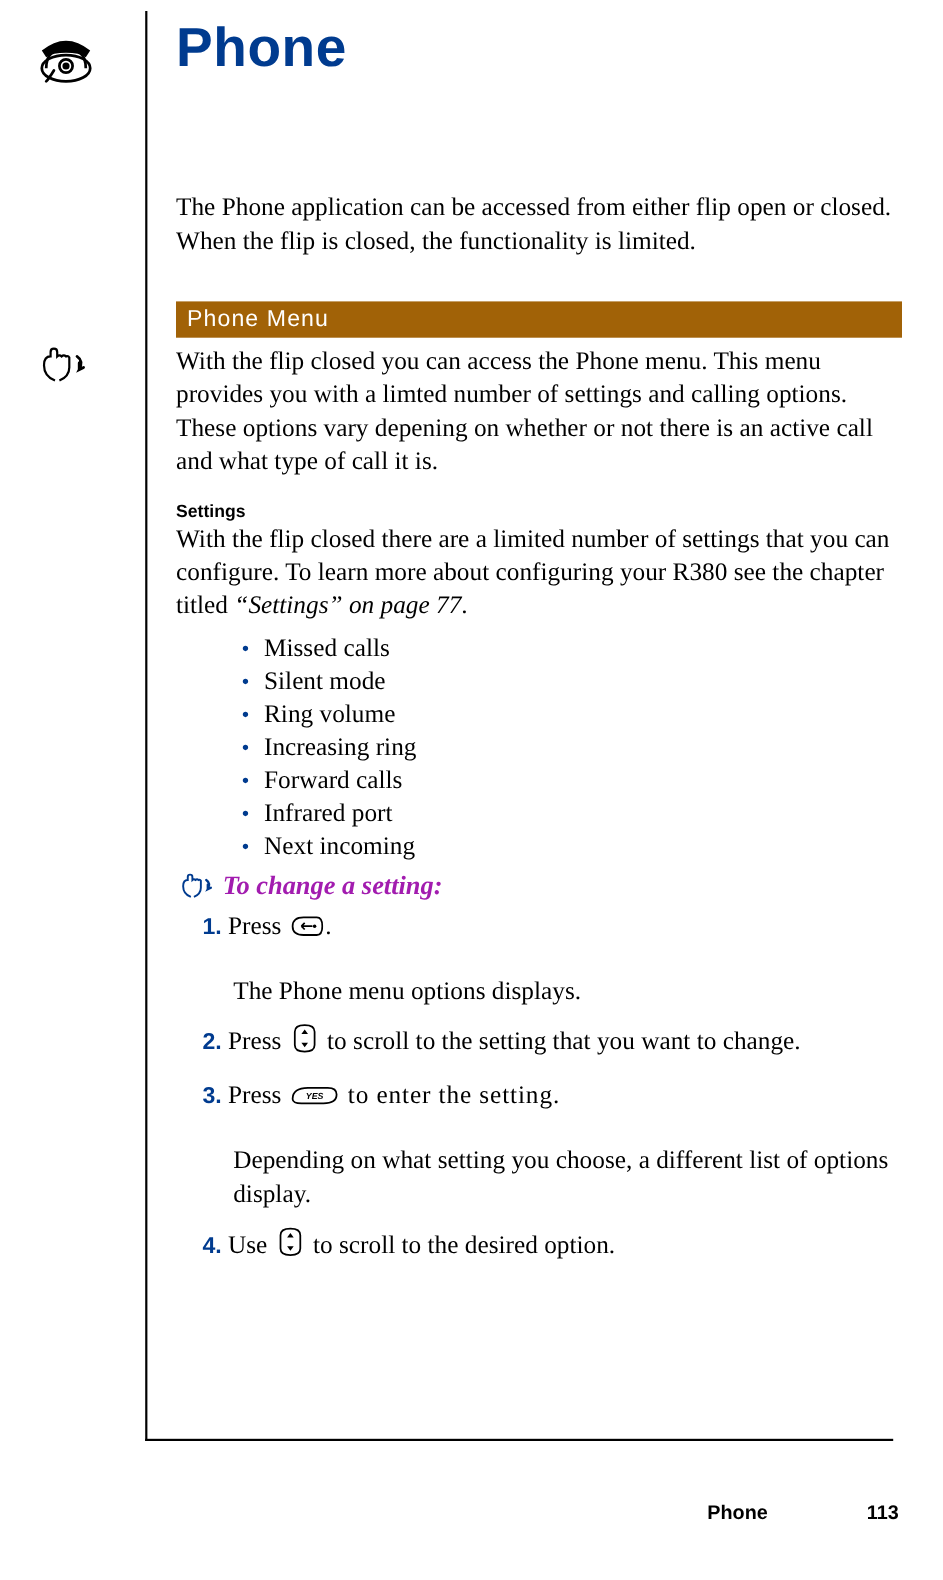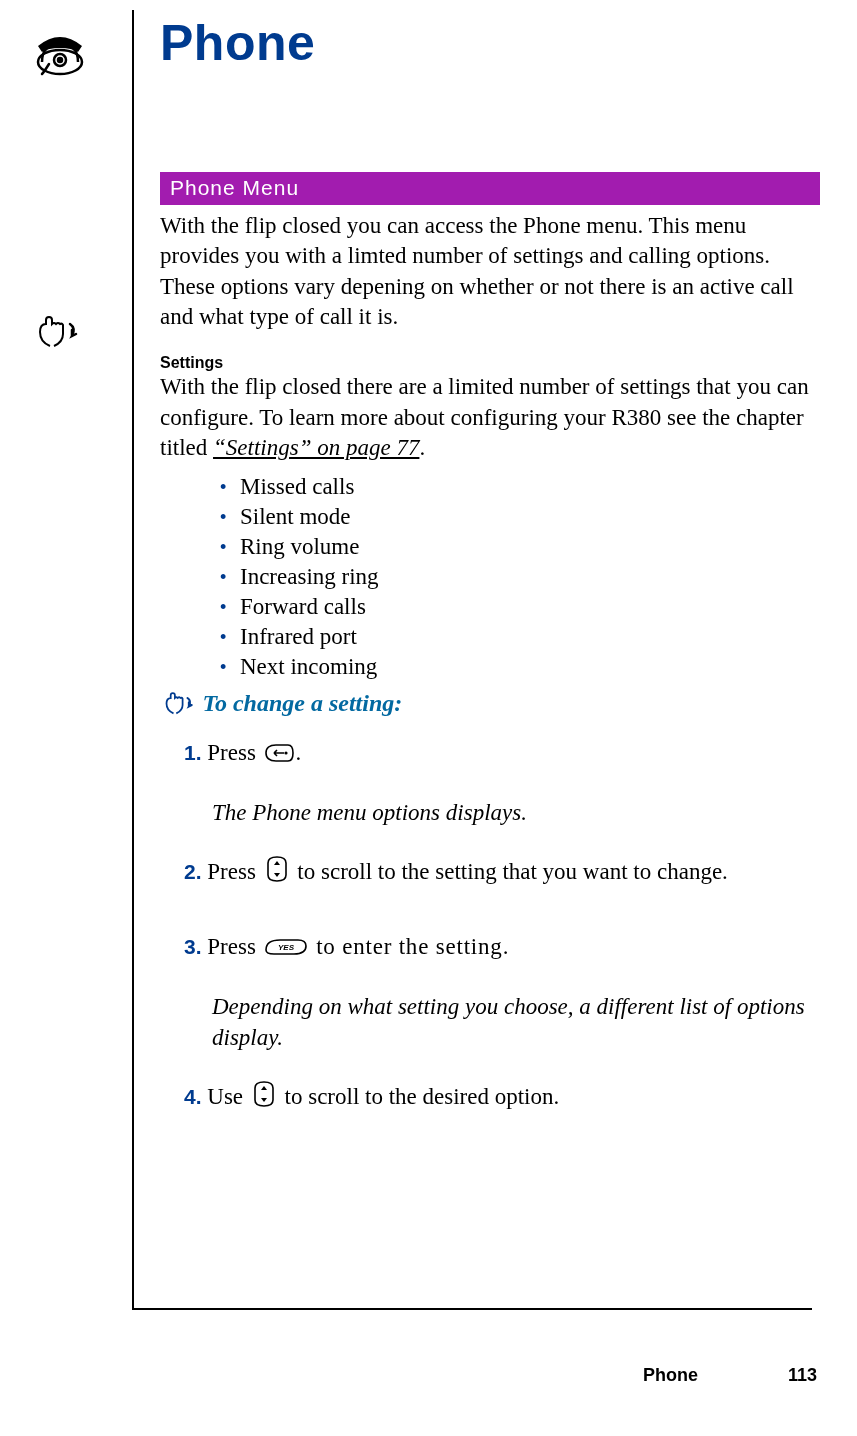--- a/index.html
+++ b/index.html
@@ -47,57 +47,57 @@
     color: #003b8f;
     font-size: 50px;
     margin: 0 0 100px 0;
     letter-spacing: 0.5px;
   }
   p.intro {
     margin: 0 0 40px 0;
     line-height: 1.35;
   }
   .section-bar {
-    background: #a21caf;
+    background: #a16207;
     color: #fff;
     font-family: Arial, Helvetica, sans-serif;
     font-size: 21px;
     padding: 4px 10px 5px 10px;
     letter-spacing: 1px;
     margin: 0 0 6px 0;
   }
   p.body {
     margin: 0 0 22px 0;
     line-height: 1.32;
   }
   .subhead {
     font-family: Arial, Helvetica, sans-serif;
     font-weight: 700;
     font-size: 16px;
     margin: 0;
   }
-  .ref-italic { font-style: italic; text-decoration: underline; }
+  .ref-italic { font-style: italic; }
   ul.settings {
     list-style: none;
     padding: 0 0 0 60px;
     margin: 8px 0 10px 0;
   }
   ul.settings li {
     margin: 4px 0;
   }
   .bullet {
     color: #003b8f;
     font-family: Arial, sans-serif;
     font-size: 18px;
     display: inline-block;
     width: 20px;
     vertical-align: 1px;
   }
   .procedure-title {
-    color: #0369a1;
+    color: #a21caf;
     font-style: italic;
     font-weight: bold;
     font-size: 24px;
     margin: 6px 0 2px 0;
   }
   .procedure-title .hand {
     font-style: normal;
     font-size: 26px;
     vertical-align: -2px;
     margin-right: 2px;
@@ -112,27 +112,26 @@
     line-height: 1.35;
   }
   .stepnum {
     font-family: Arial, Helvetica, sans-serif;
     font-weight: 700;
     color: #003b8f;
     font-size: 21px;
   }
   .substep {
     display: block;
-    margin: 8px 0 0 28px;
-    font-style: italic;
+    margin: 20px 0 0 28px;
   }
   .key {
     display: inline-block;
     vertical-align: -4px;
-    margin: 17px 2px;
+    margin: 4px 2px;
   }
   .footer {
     position: absolute;
     bottom: 50px;
     right: 40px;
     font-family: Arial, Helvetica, sans-serif;
     font-weight: 700;
     font-size: 18px;
     margin-left: 20px;
   }
@@ -162,20 +161,21 @@
     </svg>
   </div>
 </div>
 
 <div class="margin-border"></div>
 <div class="hborder"></div>
 
 <div class="main">
   <h1 class="title">Phone</h1>
 
+  <p class="intro">The Phone application can be accessed from either flip open or closed. When the flip is closed, the functionality is limited.</p>
 
   <div class="section-bar">Phone Menu</div>
   <p class="body">With the flip closed you can access the Phone menu. This menu provides you with a limted number of settings and calling options. These options vary depening on whether or not there is an active call and what type of call it is.</p>
 
   <div class="subhead">Settings</div>
   <p class="body" style="margin-bottom:10px">
     <span>With the flip closed there are a limited number of settings that you can configure. To learn more about configuring your R380 see the chapter titled </span><span class="ref-italic">“Settings” on page 77</span><span>.</span>
   </p>
 
   <ul class="settings">

